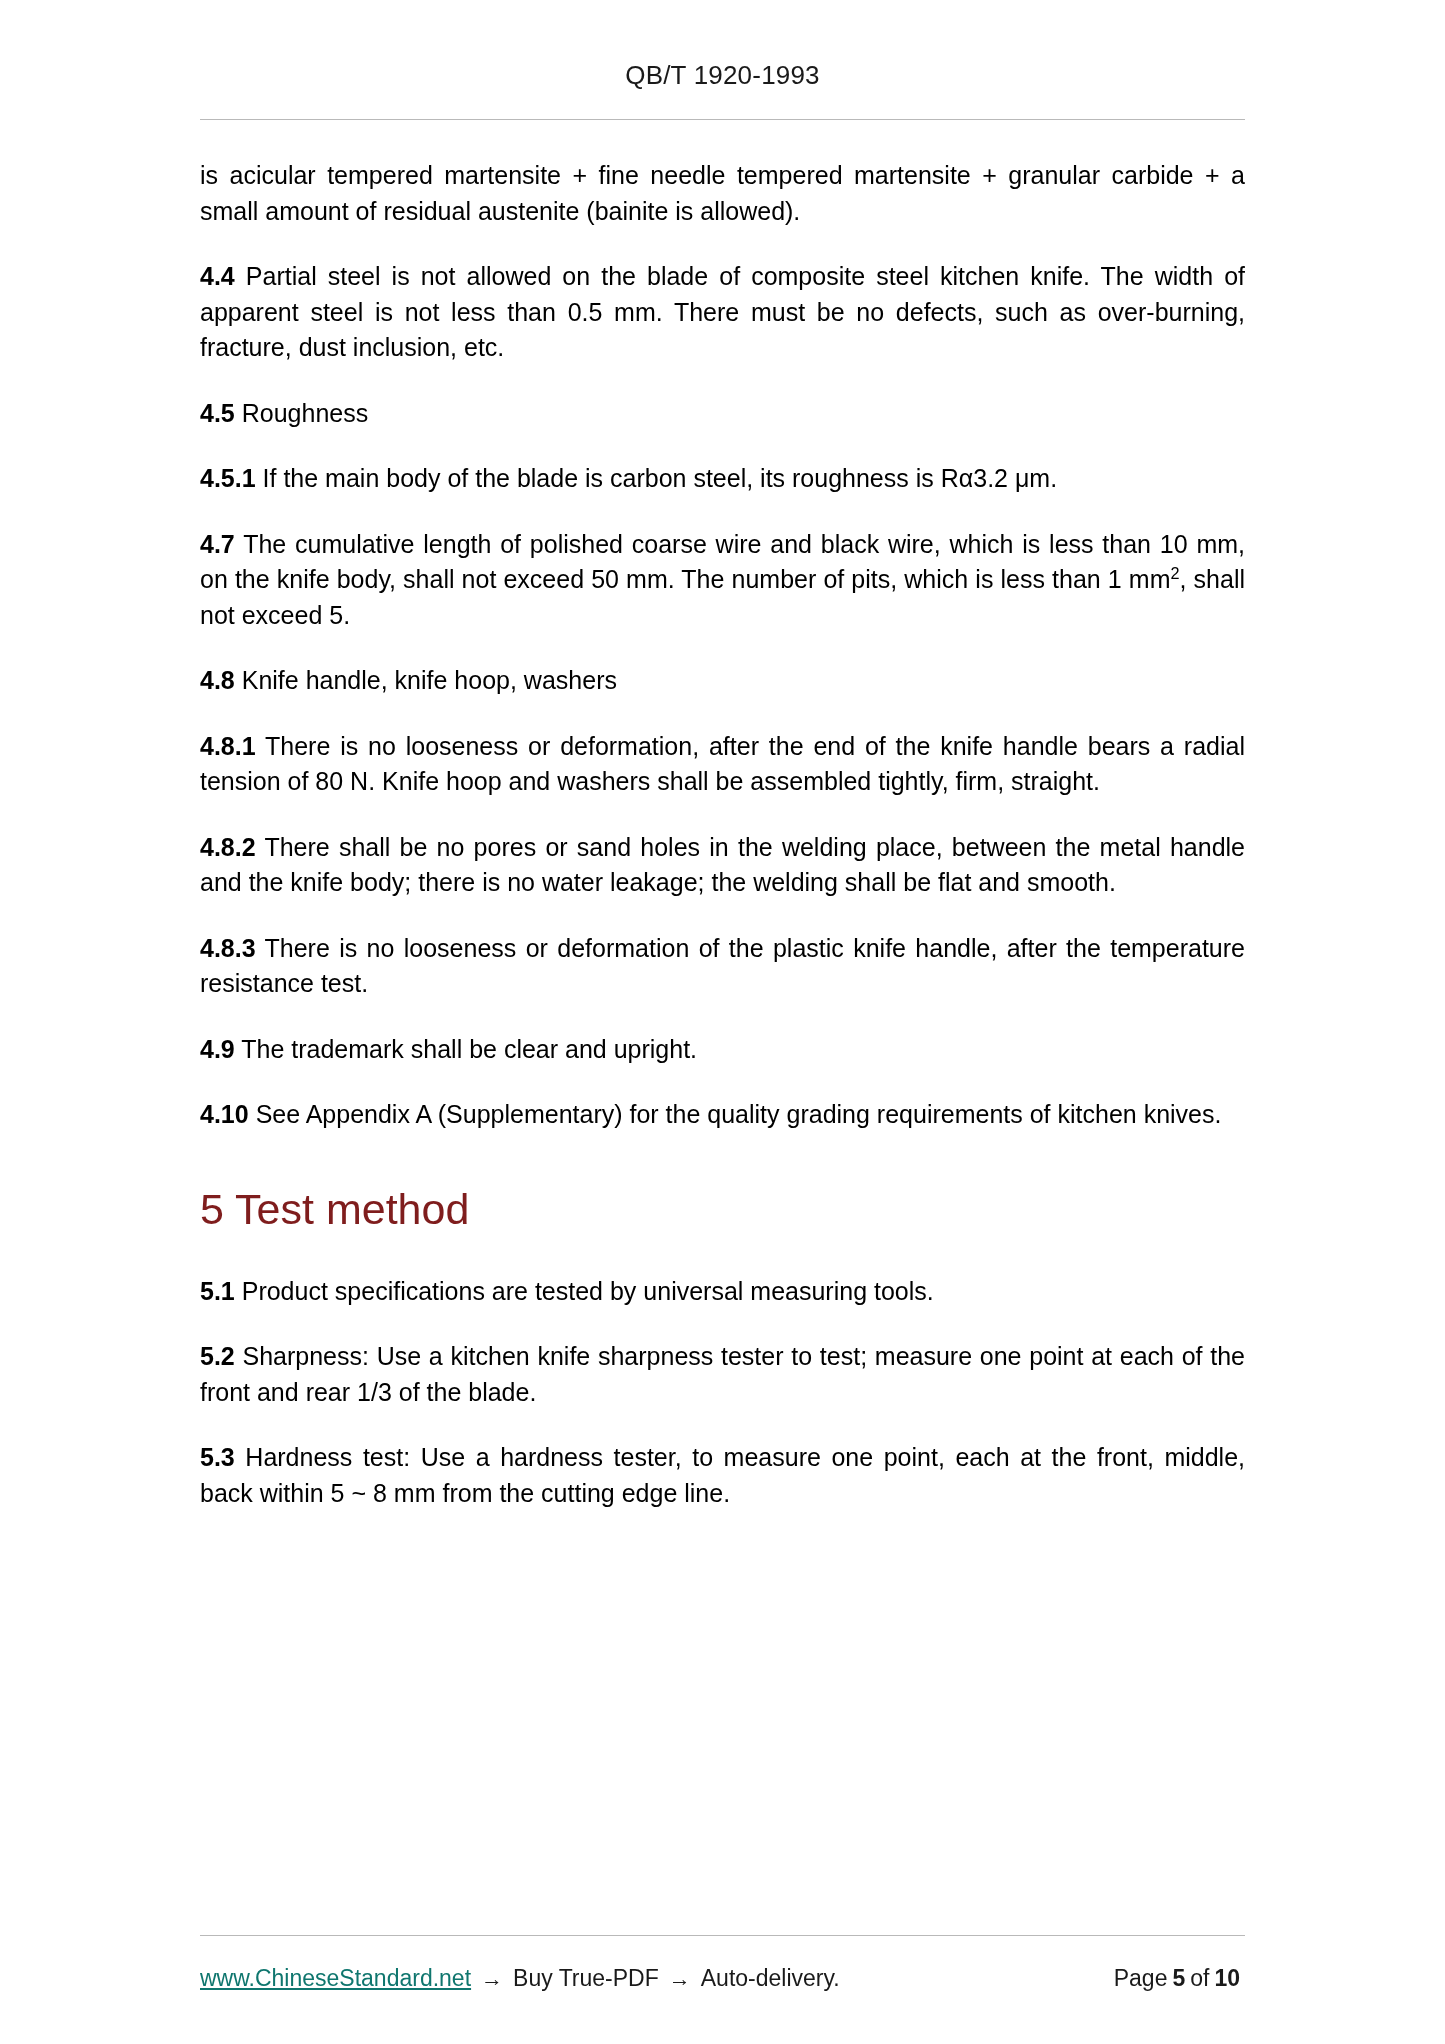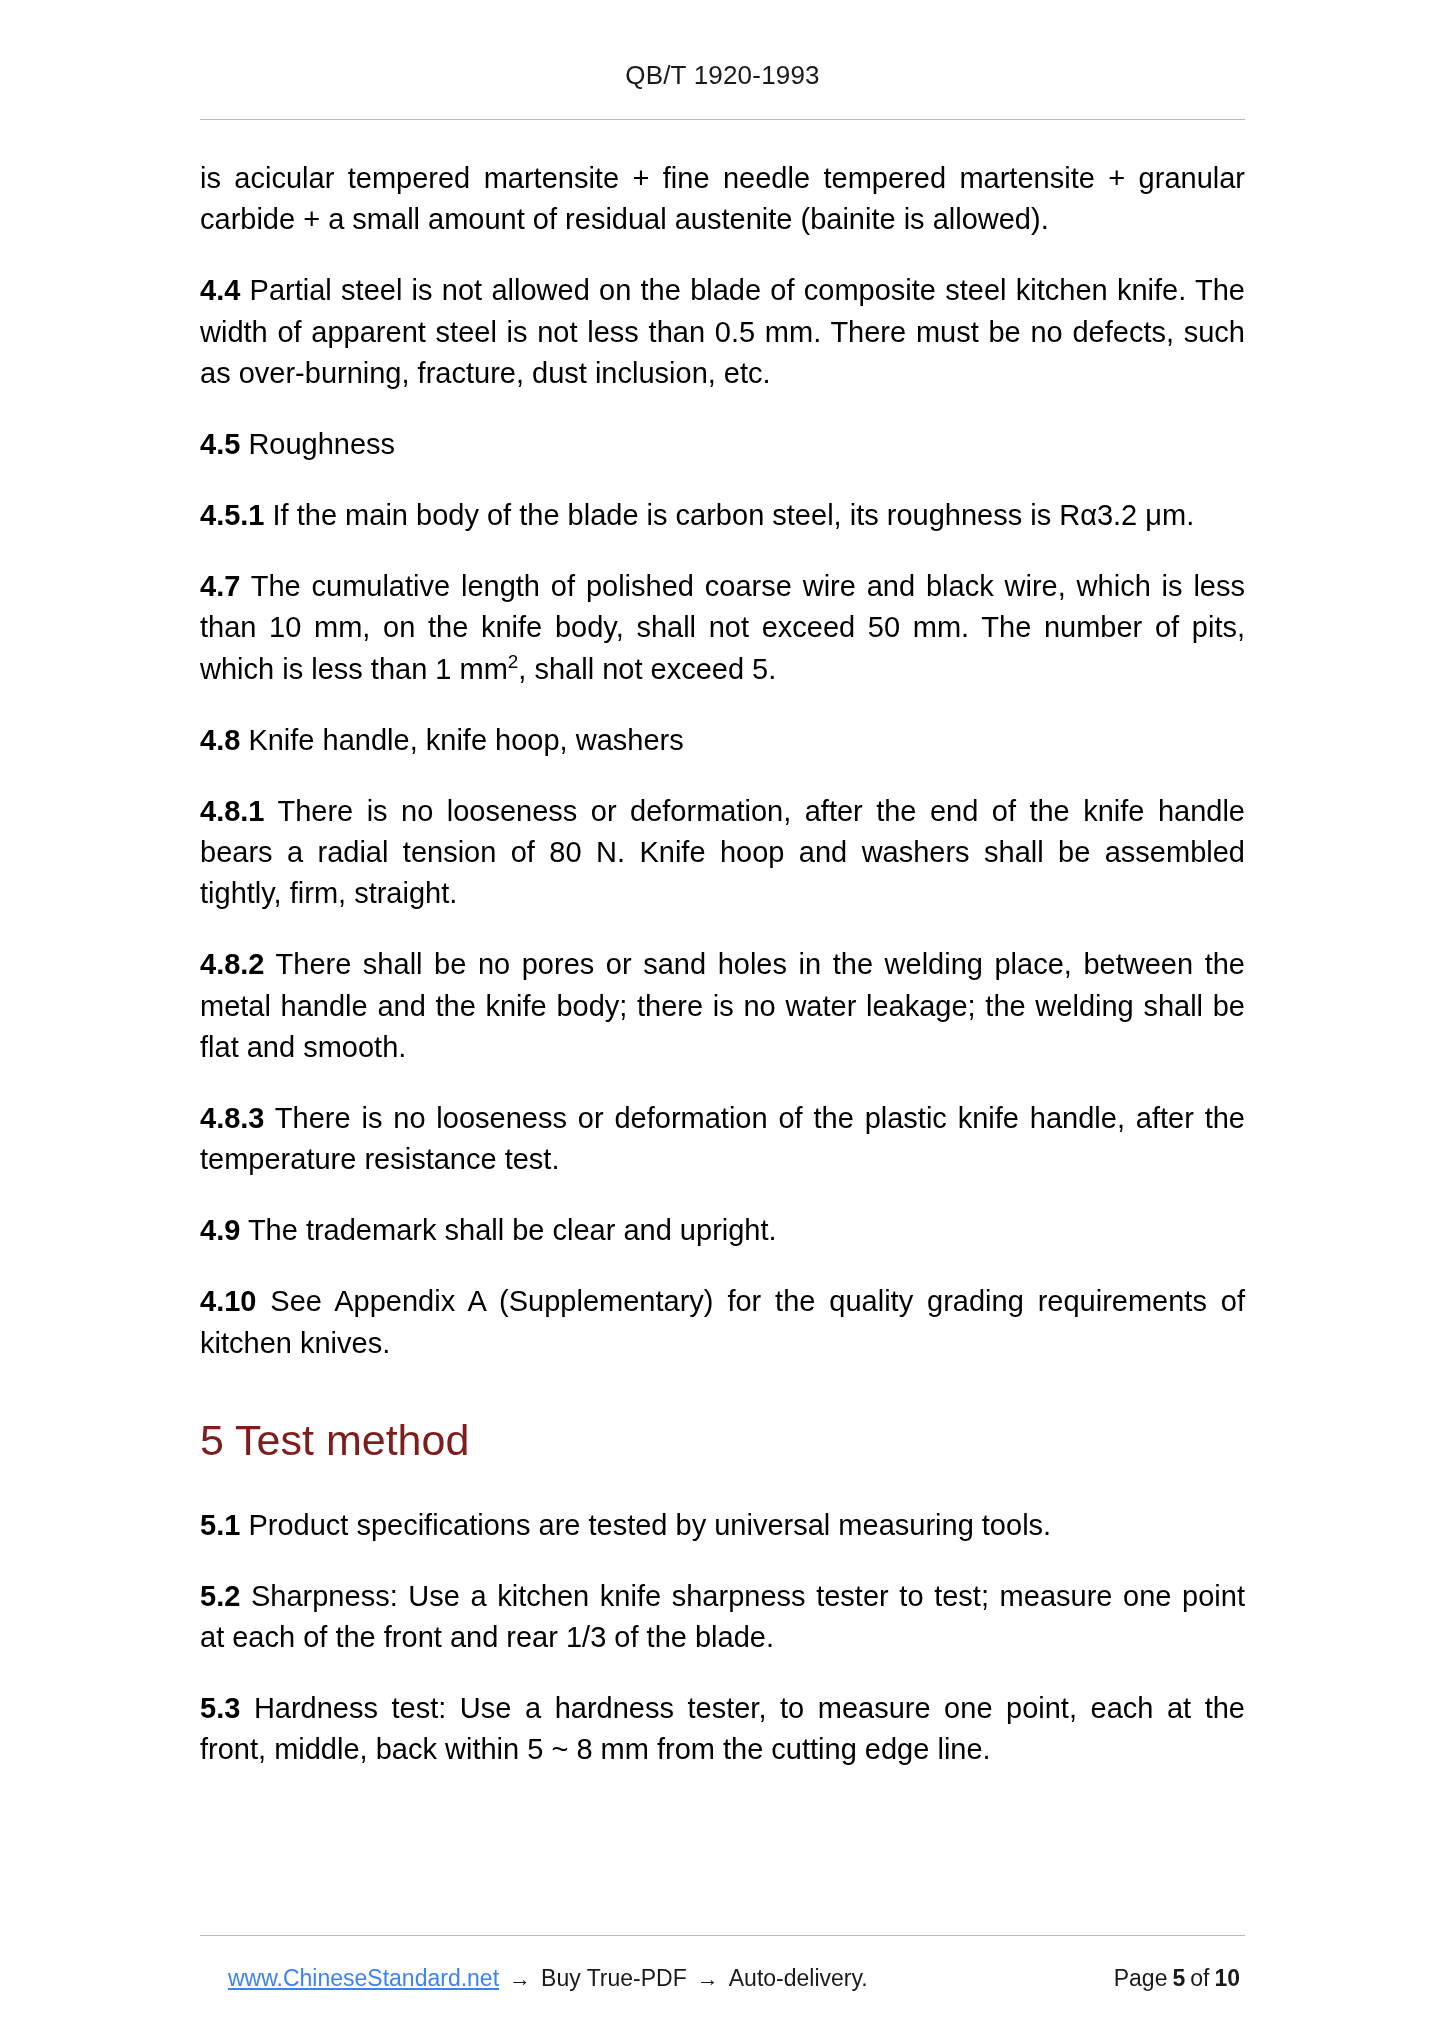--- a/index.html
+++ b/index.html
@@ -29,21 +29,21 @@
   }
   .header-rule {
     border-top: 1px solid #b9b9b9;
     margin: 28px 200px 0 200px;
   }
   .content {
     margin: 0 200px;
     padding-top: 38px;
   }
   p.para {
-    font-size: 29px;
+    font-size: 25px;
     line-height: 1.42;
     text-align: justify;
     text-justify: inter-word;
     margin: 0 0 30px 0;
     color: #000;
   }
   .num {
     font-weight: bold;
   }
   sup {
@@ -76,22 +76,21 @@
     align-items: baseline;
   }
   .footer-left {
     display: flex;
     align-items: baseline;
     gap: 10px;
     white-space: nowrap;
   }
   .footer-link {
     text-decoration: underline;
-    color: #3b82f6;
-    margin-left: 28px;
+    color: #0f766e;
   }
   .arrow {
     font-size: 22px;
   }
   .footer-right {
     margin-left: auto;
     white-space: nowrap;
   }
   .footer-right .pg-num {
     font-weight: bold;

